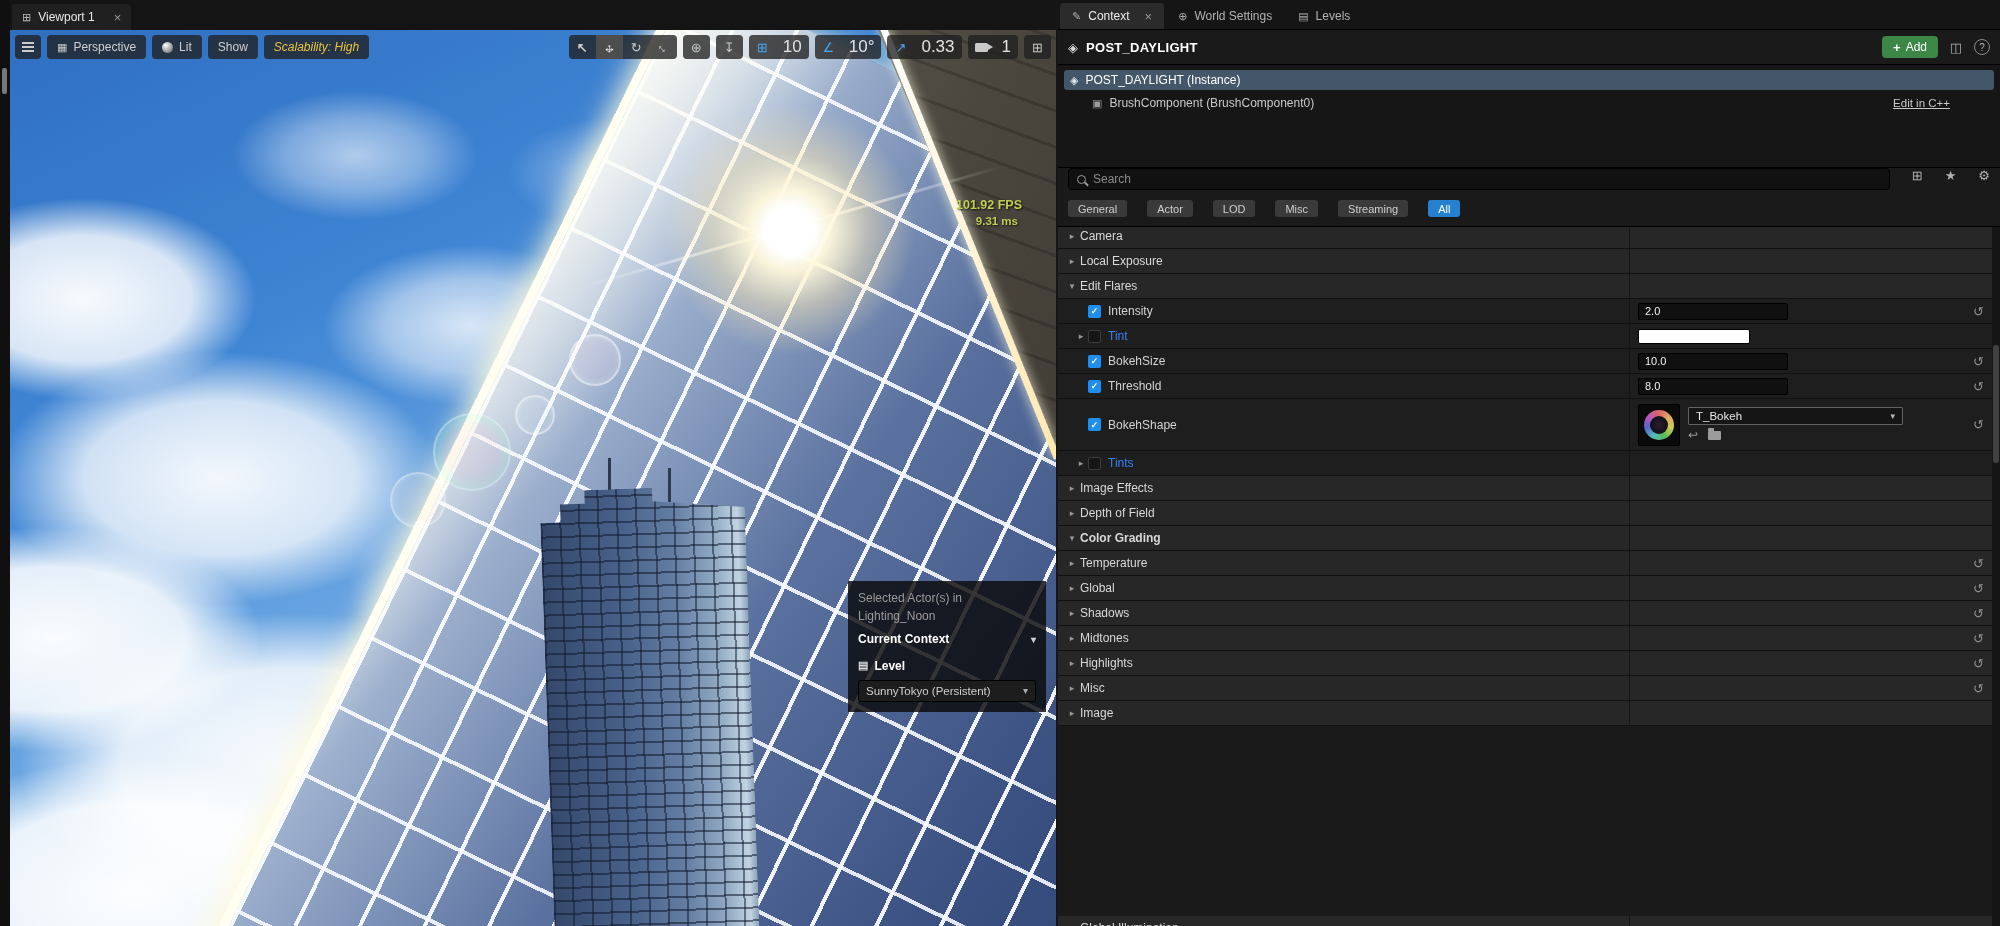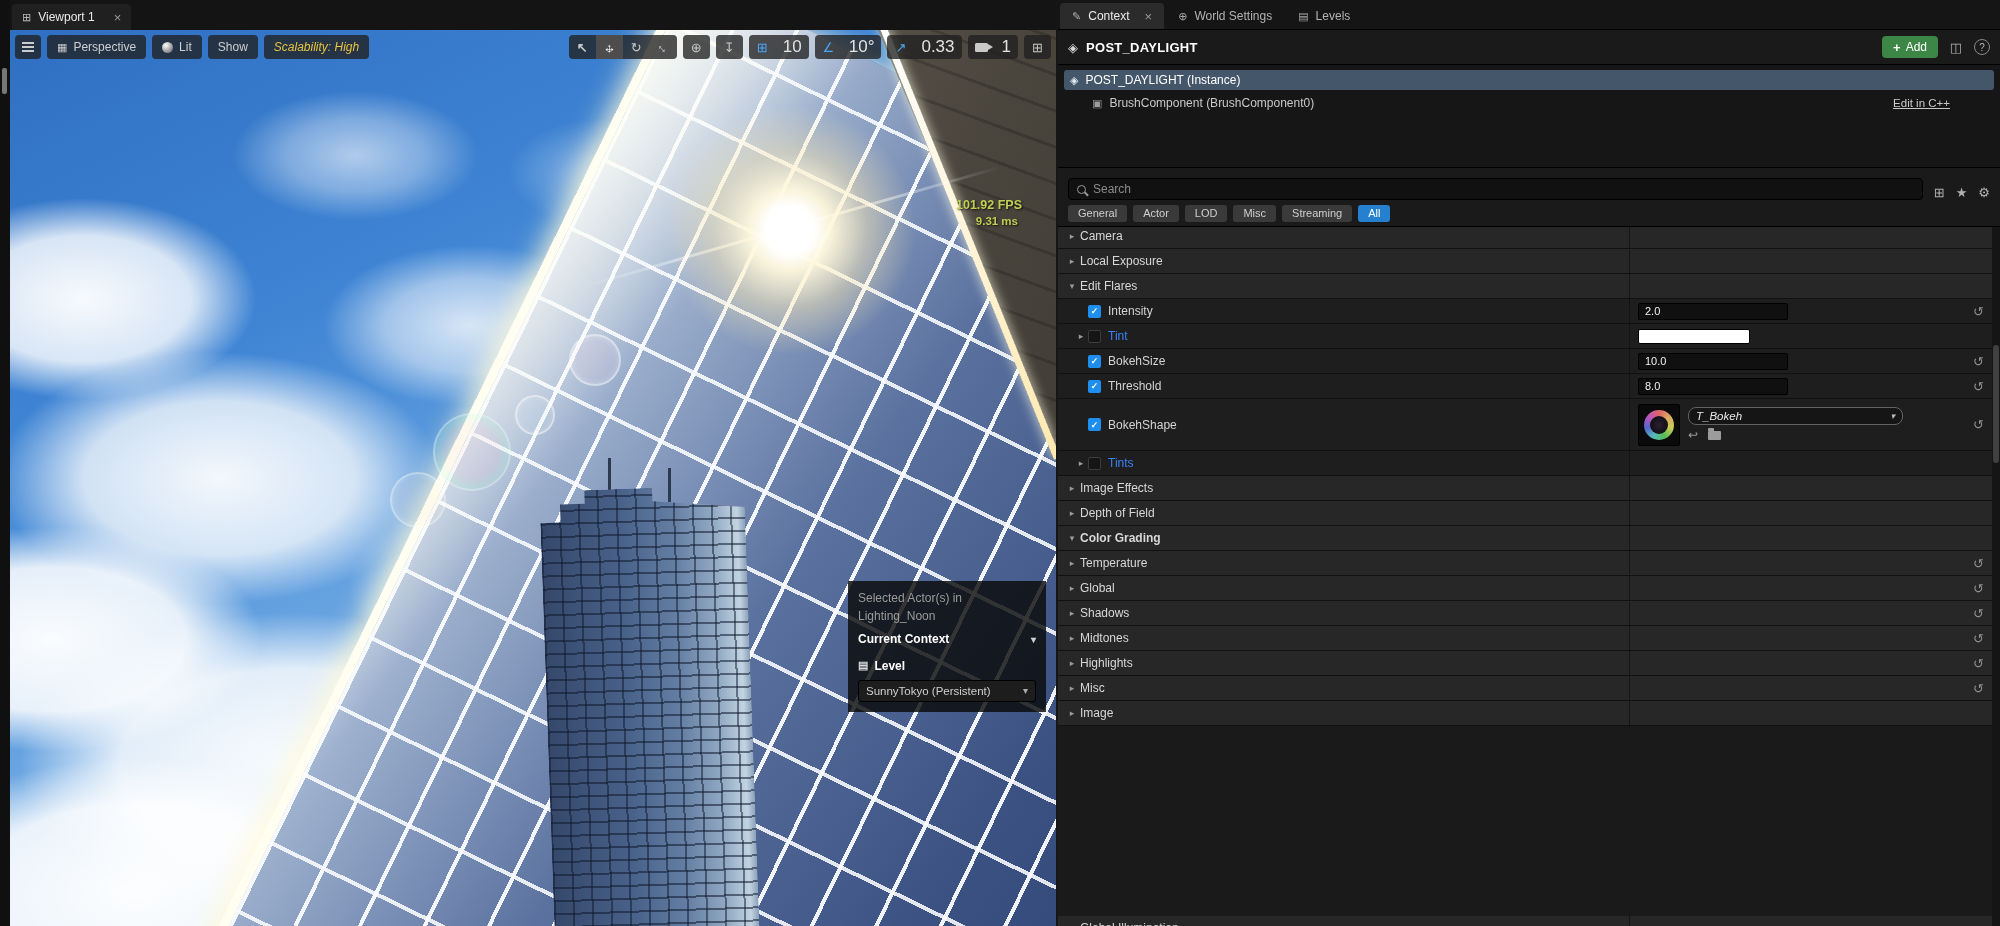--- a/index.html
+++ b/index.html
@@ -140,29 +140,29 @@
   .help { width:16px; height:16px; border:1px solid #8a8a8a; border-radius:50%; font-size:10px; color:#b5b5b5;
     display:flex; align-items:center; justify-content:center; }
 
   .tree { flex:0 0 104px; background:#161616; border-top:1px solid #000; border-bottom:1px solid #000; padding:5px 6px; }
   .ti-row { height:20px; border-radius:3px; background:#44576a; display:flex; align-items:center; gap:7px; padding:0 6px; color:#fff; }
   .ti-row .ic { font-size:11px; color:#dfe7ef; }
   .tc-row { height:20px; display:flex; align-items:center; gap:7px; padding:0 6px 0 28px; color:#c9c9c9; margin-top:3px; }
   .tc-row .ic { font-size:11px; color:#9d9d9d; }
   .edit-link { margin-left:auto; margin-right:38px; text-decoration:underline; color:#c9c9c9; font-size:11.5px; }
 
-  .search-row { flex:0 0 32px; display:flex; align-items:flex-end; gap:11px; padding:0 10px; }
+  .search-row { flex:0 0 32px; display:flex; align-items:flex-start; gap:22px; padding:0 10px; }
   .search-box { flex:1; height:22px; background:#111; border:1px solid #000; border-radius:4px; display:flex; align-items:center; gap:7px; padding:0 8px; }
   .mag { width:9px; height:9px; border:1.5px solid #9a9a9a; border-radius:50%; position:relative; flex:0 0 auto; }
   .mag::after { content:""; position:absolute; width:5px; height:1.5px; background:#9a9a9a; transform:rotate(45deg); right:-4px; bottom:-2px; }
   .search-input { flex:1; background:transparent; border:none; outline:none; color:#ddd; font-size:12px; font-family:inherit; }
   .search-input::placeholder { color:#8b8b8b; }
   .sicon { color:#b0b0b0; font-size:13px; }
 
-  .filters { flex:0 0 26px; display:flex; align-items:center; gap:6px; padding:0 10px; }
+  .filters { flex:0 0 26px; display:flex; align-items:flex-start; gap:20px; padding:0 10px; }
   .pill { height:17px; padding:0 10px; background:#3a3a3a; border-radius:3px; color:#cfcfcf; font-size:11px; display:flex; align-items:center; }
   .pill.active { background:#2680d0; color:#fff; }
 
   .props { flex:1; position:relative; overflow:hidden; background:#1a1a1a; border-top:1px solid #000; }
   .plist { position:absolute; left:0; right:8px; top:-3px; }
   .prow { display:flex; align-items:stretch; height:25px; border-bottom:1px solid #111; background:#1e1e1e; }
   .prow.cat { background:#272727; }
   .prow.cat.bold .clabel { font-weight:bold; }
   .pname { width:572px; display:flex; align-items:center; border-right:1px solid #141414; }
   .tri { margin-left:8px; width:12px; color:#9a9a9a; font-size:9px; text-align:center; flex:0 0 auto; }
@@ -179,22 +179,22 @@
     color:#f0f0f0; font-size:11px; display:flex; align-items:center; padding:0 6px; }
   .reset { margin-left:auto; color:#8e8e8e; font-size:13px; }
   .swatch { width:112px; height:15px; background:#fff; border-radius:2px; border:1px solid #000; }
   .prow.tall { height:52px; }
   .bokeh-thumb { width:42px; height:42px; background:#0a0a0a; border:1px solid #000; border-radius:2px; position:relative; flex:0 0 auto; }
   .bokeh-ring { position:absolute; inset:5px; border-radius:50%;
     background:conic-gradient(#d66,#da6,#cc5,#5b5,#5bb,#56c,#b5b,#d66); }
   .bokeh-hole { position:absolute; inset:11px; border-radius:50%;
     background:radial-gradient(circle, #2a2030 0%, #120f14 70%); }
   .asset-col { display:flex; flex-direction:column; justify-content:center; gap:3px; }
-  .asset-combo { width:215px; height:18px; background:#151515; border:1px solid #626262; border-radius:8px;
-    display:flex; align-items:center; padding:0 7px; color:#e8e8e8; font-size:11.5px;font-style:italic; }
+  .asset-combo { width:215px; height:18px; background:#151515; border:1px solid #626262; border-radius:1px;
+    display:flex; align-items:center; padding:0 7px; color:#e8e8e8; font-size:11.5px; }
   .combo-caret { margin-left:auto; color:#bbb; font-size:9px; }
   .asset-icons { display:flex; align-items:center; gap:10px; color:#9c9c9c; font-size:12px; }
   .folder-icon { position:relative; width:13px; height:9px; background:#9c9c9c; border-radius:1px; display:inline-block; }
   .folder-icon::before { content:""; position:absolute; top:-3px; left:0; width:6px; height:3px; background:#9c9c9c; border-radius:1px 1px 0 0; }
   .arr-text { color:#8f8f8f; font-size:11.5px; }
   .partial-row { position:absolute; left:0; right:8px; bottom:-15px; }
   .vscroll { position:absolute; top:0; right:0; bottom:0; width:8px; background:#151515; }
   .vthumb { position:absolute; top:118px; left:1px; width:6px; height:118px; background:#414141; border-radius:3px; }
 </style>
 </head>

